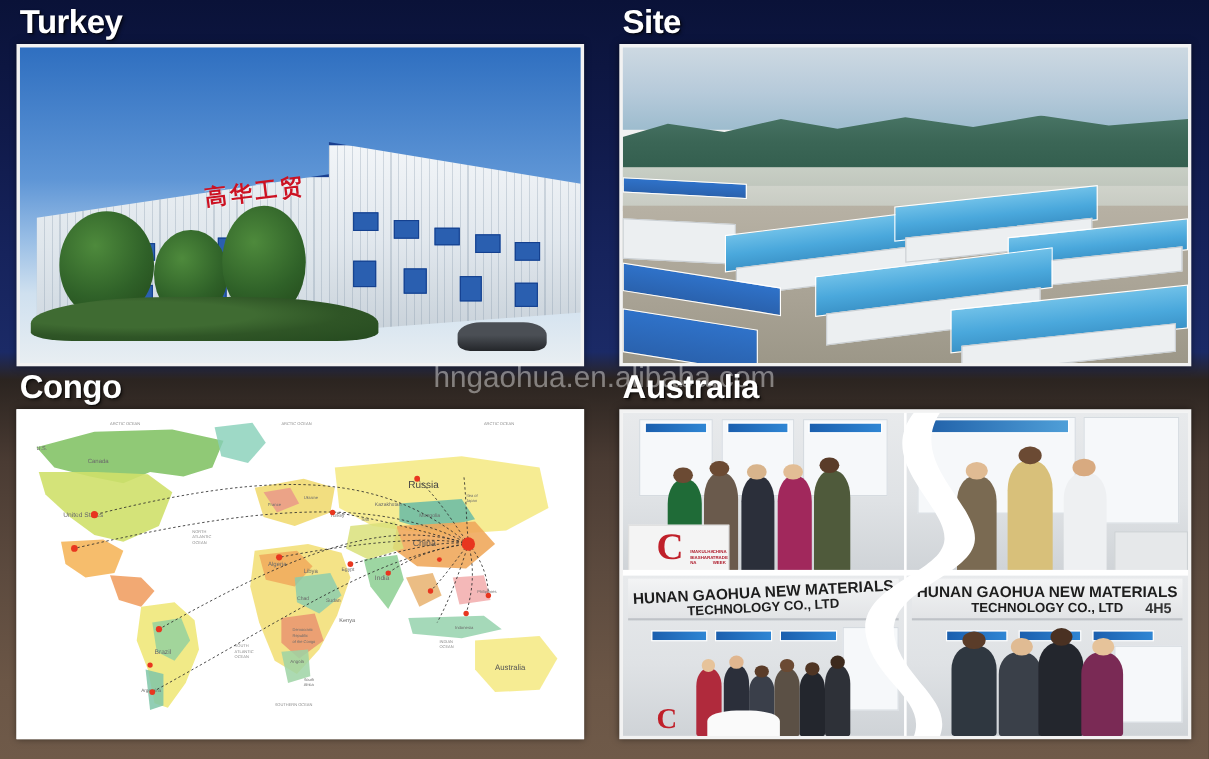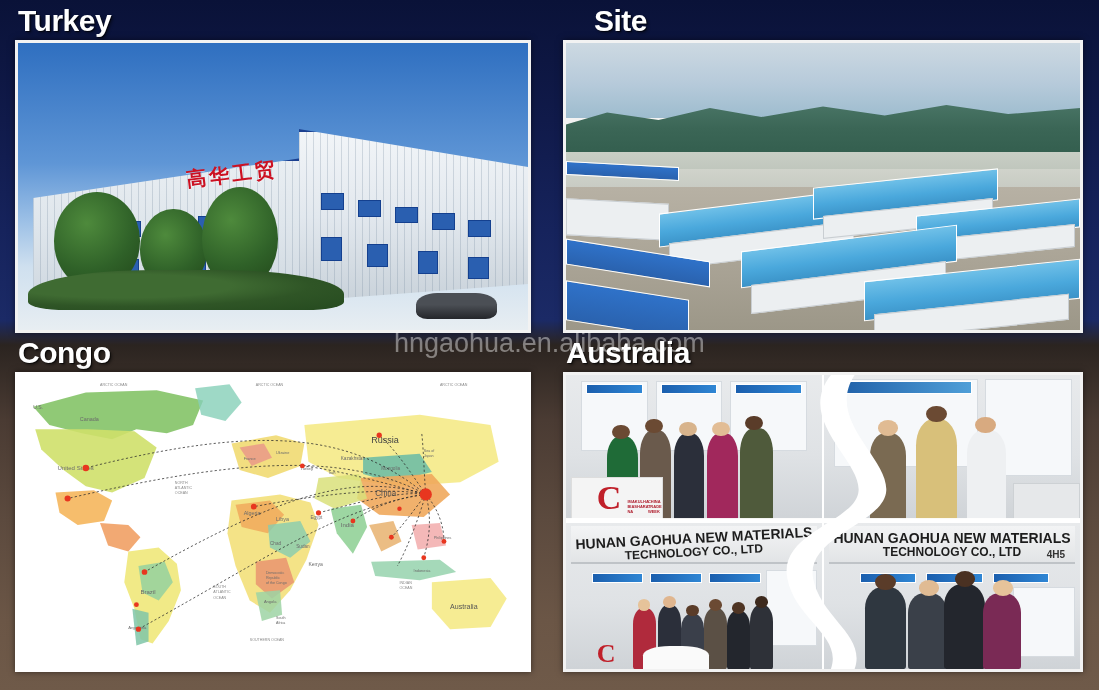--- a/index.html
+++ b/index.html
@@ -91,21 +91,21 @@
   .booth-wall { position:absolute; inset:0; background:linear-gradient(to bottom,#e8eaec 0%, #dfe2e5 55%, #cfd3d7 100%); }
   .poster-bar { position:absolute; background:linear-gradient(to right,#1b5fae,#2f86d4); border:1px solid #fff; }
   .poster-white { position:absolute; background:#f6f8fa; border:1px solid #d6dbe0; }
   .person { position:absolute; bottom:0; border-radius:42% 42% 6% 6%/26% 26% 4% 4%; }
   .head { position:absolute; border-radius:50%; }
   .exh-signboard { position:absolute; left:2%; top:2%; width:96%; height:26%;
     background:linear-gradient(to bottom,#f3f4f5 0%, #e2e4e6 100%);
     border-bottom:2px solid #bfc3c7; }
   .exh-signtext { position:absolute; width:100%; text-align:center; color:#1d1d1d;
     font-weight:bold; font-family:"Liberation Sans", sans-serif; }
-  .booth-num { position:absolute; right:4%; bottom:6%; font-size:10px; font-weight:bold; color:#333;margin-top:38px; }
+  .booth-num { position:absolute; right:4%; bottom:6%; font-size:13px; font-weight:bold; color:#333;margin-top:38px; }
   .c-logo { position:absolute; color:#c0202a; font-weight:bold; font-family:"Liberation Serif",serif; }
 
   
   .wm {
     position:absolute; color:rgba(255,255,255,.42); font-weight:normal;
     font-size:27px; letter-spacing:0px; white-space:nowrap; pointer-events:none;
     font-family:"Liberation Sans", sans-serif;
   }
   #wm-main { left:394px; top:328px; }
   .titlewrap { position:absolute; }
@@ -157,21 +157,21 @@
       <div class="fac-tree" style="left:7%;  top:52%; width:17%; height:34%;"></div>
       <div class="fac-tree" style="left:24%; top:58%; width:13%; height:28%;"></div>
       <div class="fac-tree" style="left:36%; top:50%; width:15%; height:36%;"></div>
 
       <div class="fac-hedge"></div>
       <div class="fac-car"></div>
     </div>
   </div>
 
   <div class="quad">
-    <div class="titlewrap" style="left:594px; top:6px;">
+    <div class="titlewrap" style="left:566px; top:6px;">
       <div class="qtitle">Site</div>
     </div>
   </div>
 
   <div class="frame" id="site-frame">
     <div class="photo">
       <div class="site-sky"></div>
       <div class="site-hills"></div>
       <div class="site-town"></div>
       <div class="site-ground"></div>

